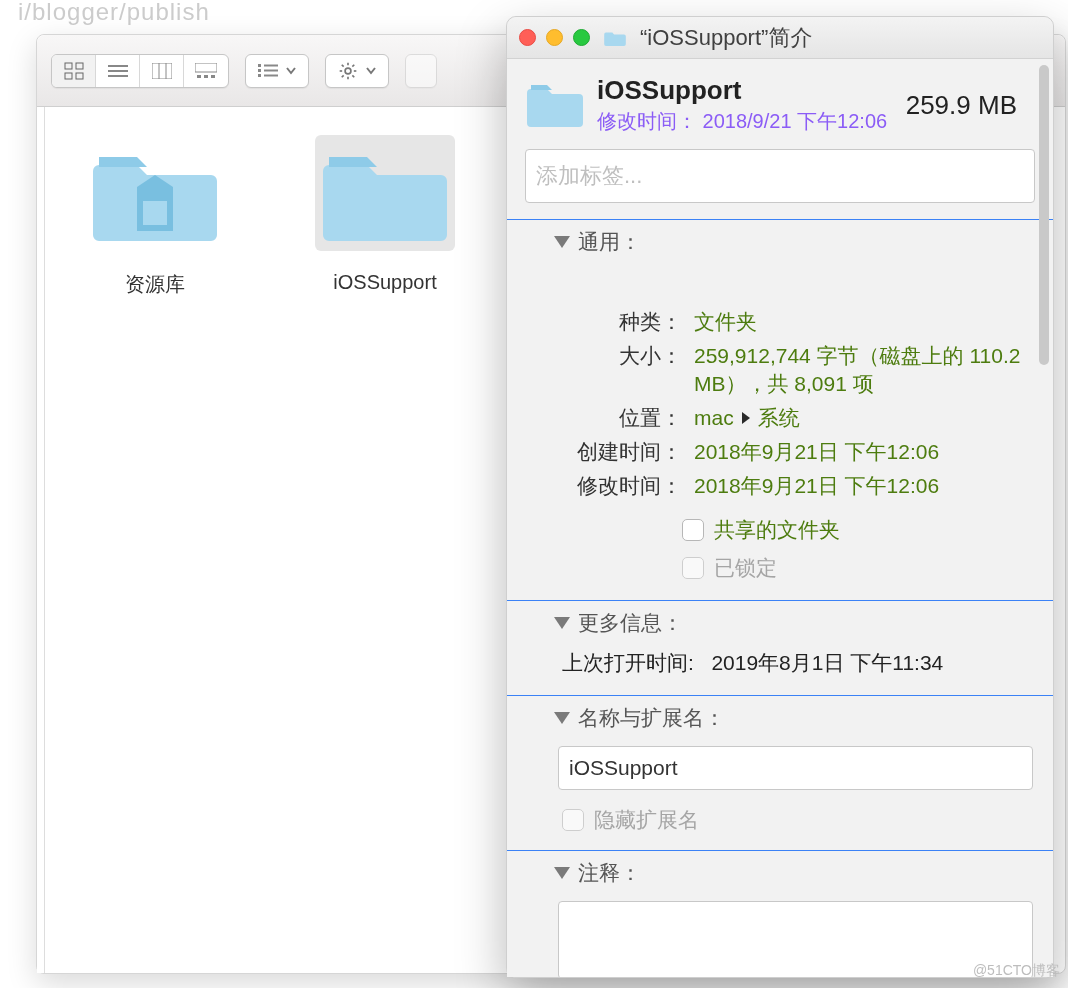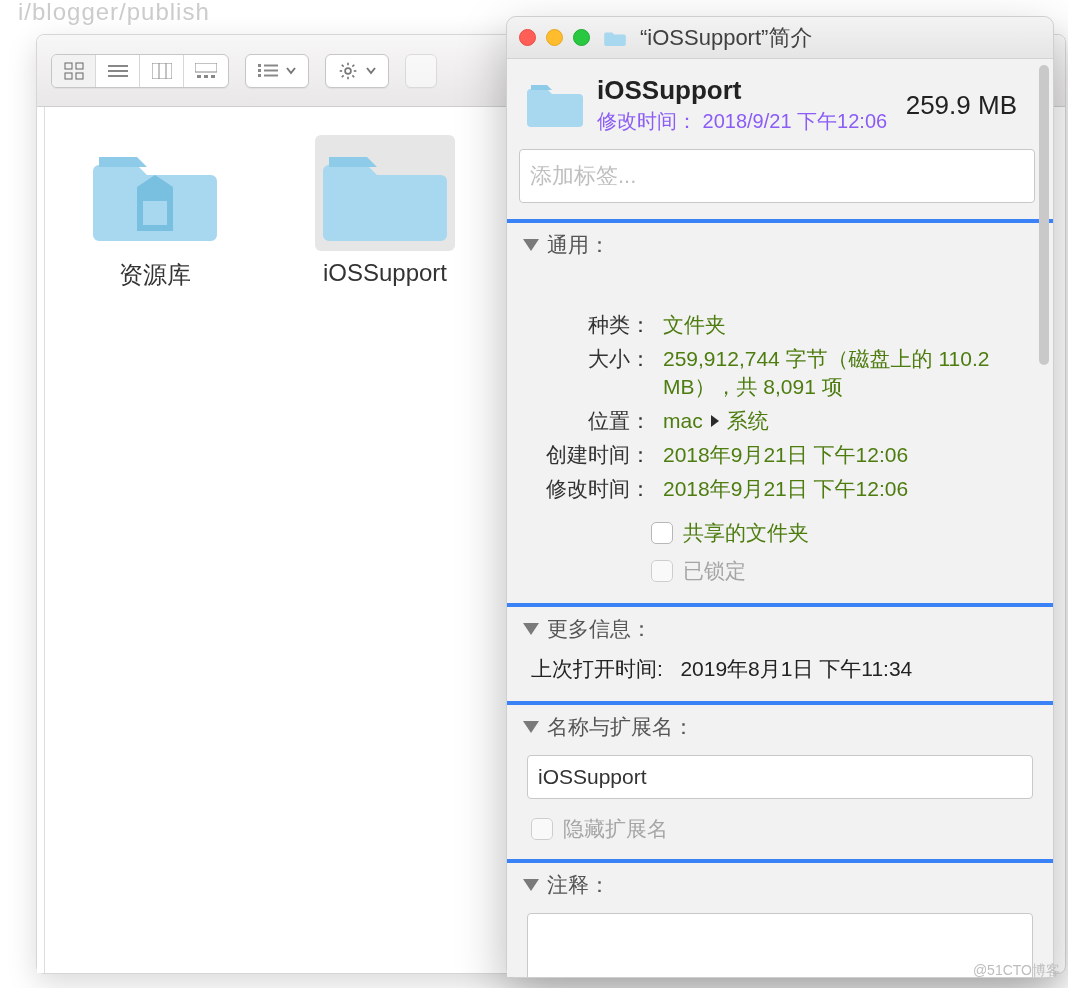--- a/index.html
+++ b/index.html
@@ -49,21 +49,21 @@
   .edge-strip {
     width: 8px; background:#fff; border-right:1px solid #ddd;
   }
   .icon-area {
     flex:1; padding: 28px 30px; display:flex; gap:70px; align-items:flex-start;
   }
   .folder-item { width:160px; text-align:center; }
   .folder-item.selected .thumb { background:#e6e6e6; border-radius:6px; }
   .folder-item .thumb { padding:10px 8px 6px; display:inline-block; }
   .folder-item .label {
-    margin-top:8px; font-size:24px; color:#333;
+    margin-top:20px; font-size:20px; color:#333;
   }
   .folder-item.selected .label { color:#333; }
   .folder-glyph { width:124px; height:100px; position:relative; }
   .folder-glyph svg { width:100%; height:100%; }
 
   
   .info {
     position:absolute; top:16px; left:506px; width:548px; height:962px;
     background:#f2f2f2; border:1px solid #cfcfcf; border-radius:10px;
     box-shadow: 0 20px 50px rgba(0,0,0,0.28);
@@ -93,32 +93,32 @@
   .info-header {
     display:flex; align-items:center; padding:16px 20px 8px 20px; gap:14px;
   }
   .info-header .big-folder { width:56px; height:48px; }
   .info-header .name { font-size:26px; font-weight:700; color:#222; }
   .info-header .size { font-size:26px; color:#222; margin-left:auto; padding-right:16px; }
   .info-header .modline { font-size:20px; color:#8b5cf6; margin-top:2px; }
   .info-header .stack { display:flex; flex-direction:column; }
 
   .tag-box {
-    margin:6px 18px 16px 12px; height:54px; background:#fff;
+    margin:6px 18px 16px 18px; height:54px; background:#fff;
     border:1px solid #c8c8c8; border-radius:4px; display:flex; align-items:center;
     padding:0 10px;
   }
   .tag-box input {
     border:none; outline:none; font-size:22px; width:100%; color:#333;
     background:transparent;
   }
   .tag-box input::placeholder { color:#bfbfbf; }
 
   .section {
-    border-top:4px solid #3b82f6; background:#f2f2f2;
+    border-top:1px solid #3b82f6; background:#f2f2f2;padding-left:31px;
   }
   .sec-head {
     display:flex; align-items:center; gap:8px; padding:8px 16px;
     color:#555; font-size:21px;
   }
   .tri {
     width:0; height:0; border-left:8px solid transparent;
     border-right:8px solid transparent; border-top:12px solid #7a7a7a;
   }
   .sec-body { padding:4px 24px 18px 24px; font-size:21px; color:#222; }

